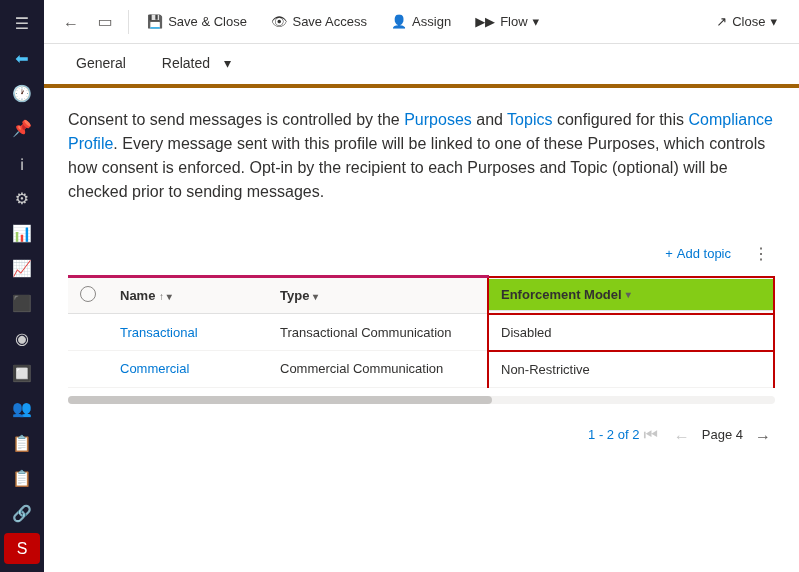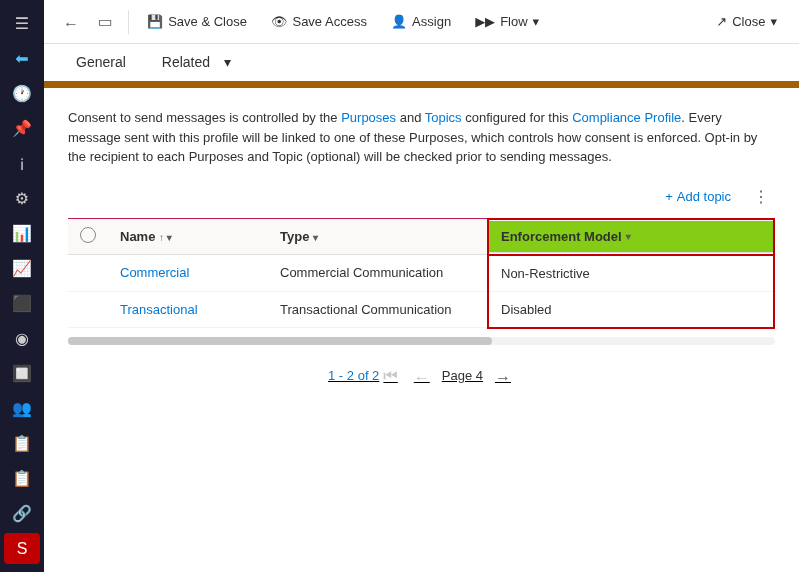--- a/index.html
+++ b/index.html
@@ -72,21 +72,21 @@
     }
     .toolbar-divider { width: 1px; height: 24px; background: #e0e0e0; margin: 0 4px; }
     .toolbar-spacer { flex: 1; }
     .toolbar-btn.share { margin-left: 4px; }
 
     
     .tabs {
       display: flex;
       align-items: center;
       padding: 0 16px;
-      border-bottom: 7px solid #a16207;
+      border-bottom: 4px solid #a16207;
       height: 44px;
       flex-shrink: 0;
     }
     .tab {
       padding: 8px 16px;
       cursor: pointer;
       font-size: 14px;
       color: #323130;
       border-bottom: 2px solid transparent;
       margin-right: 4px;
@@ -112,24 +112,24 @@
     }
 
     .section-title {
       font-size: 15px;
       font-weight: 600;
       color: #323130;
       margin-bottom: 12px;
     }
 
     .info-text {
-      font-size: 13px;
+      font-size: 16px;
       color: #323130;
       line-height: 1.5;
-      margin-bottom: 16px;
+      margin-bottom: 36px;
     }
     .info-text a {
       color: #0078d4;
       text-decoration: none;
     }
 
     
     .add-topic-row {
       display: flex;
       justify-content: flex-end;
@@ -162,21 +162,21 @@
       width: 100%;
       border-collapse: collapse;
       font-size: 13px;
     }
     .data-table th {
       text-align: left;
       padding: 8px 12px;
       font-weight: 600;
       color: #323130;
       border-bottom: 1px solid #e0e0e0;
-      border-top: 1px solid #be185d;
+      border-top: 3px solid #be185d;
       background: #faf9f8;
     }
     .data-table td {
       padding: 10px 12px;
       border-bottom: 1px solid #f3f2f1;
       color: #323130;
     }
     .data-table td.link-cell a {
       color: #0078d4;
       text-decoration: none;
@@ -194,24 +194,23 @@
       background: #84cc16;
       border-bottom: 1px solid #e0e0e0;
     }
 
     .sort-icon { font-size: 10px; color: #605e5c; }
 
     
     .pagination {
       display: flex;
       align-items: center;
-      justify-content: center;
+      justify-content: flex-end;
       padding: 12px 0 4px;
       font-size: 13px;
-      text-decoration: underline;
     }
     .pagination-controls {
       display: flex;
       align-items: center;
       gap: 8px;
       color: #323130;
     }
     .page-btn {
       background: transparent;
       border: none;
@@ -362,32 +361,32 @@
               <span>Enforcement Model</span>
               <span class="sort-icon">▾</span>
             </div>
           </th>
         </tr>
       </thead>
       <tbody>
         <tr>
           <td></td>
           <td class="link-cell">
+            <a>Transactional</a>
+          </td>
+          <td>Transactional Communication</td>
+          <td style="border-left: 2px solid #c00000; border-right: 2px solid #c00000; border-bottom: 2px solid #c00000; padding: 10px 12px;">Disabled</td>
+        </tr>
+        <tr>
+          <td></td>
+          <td class="link-cell">
             <a>Commercial</a>
           </td>
           <td>Commercial Communication</td>
           <td style="border-left: 2px solid #c00000; border-right: 2px solid #c00000; padding: 10px 12px;">Non-Restrictive</td>
-        </tr>
-        <tr>
-          <td></td>
-          <td class="link-cell">
-            <a>Transactional</a>
-          </td>
-          <td>Transactional Communication</td>
-          <td style="border-left: 2px solid #c00000; border-right: 2px solid #c00000; border-bottom: 2px solid #c00000; padding: 10px 12px;">Disabled</td>
         </tr>
       </tbody>
     </table>
 
     <div class="scrollbar-row">
       <div class="scrollbar-thumb"></div>
     </div>
 
     <div class="pagination">
       <div>

